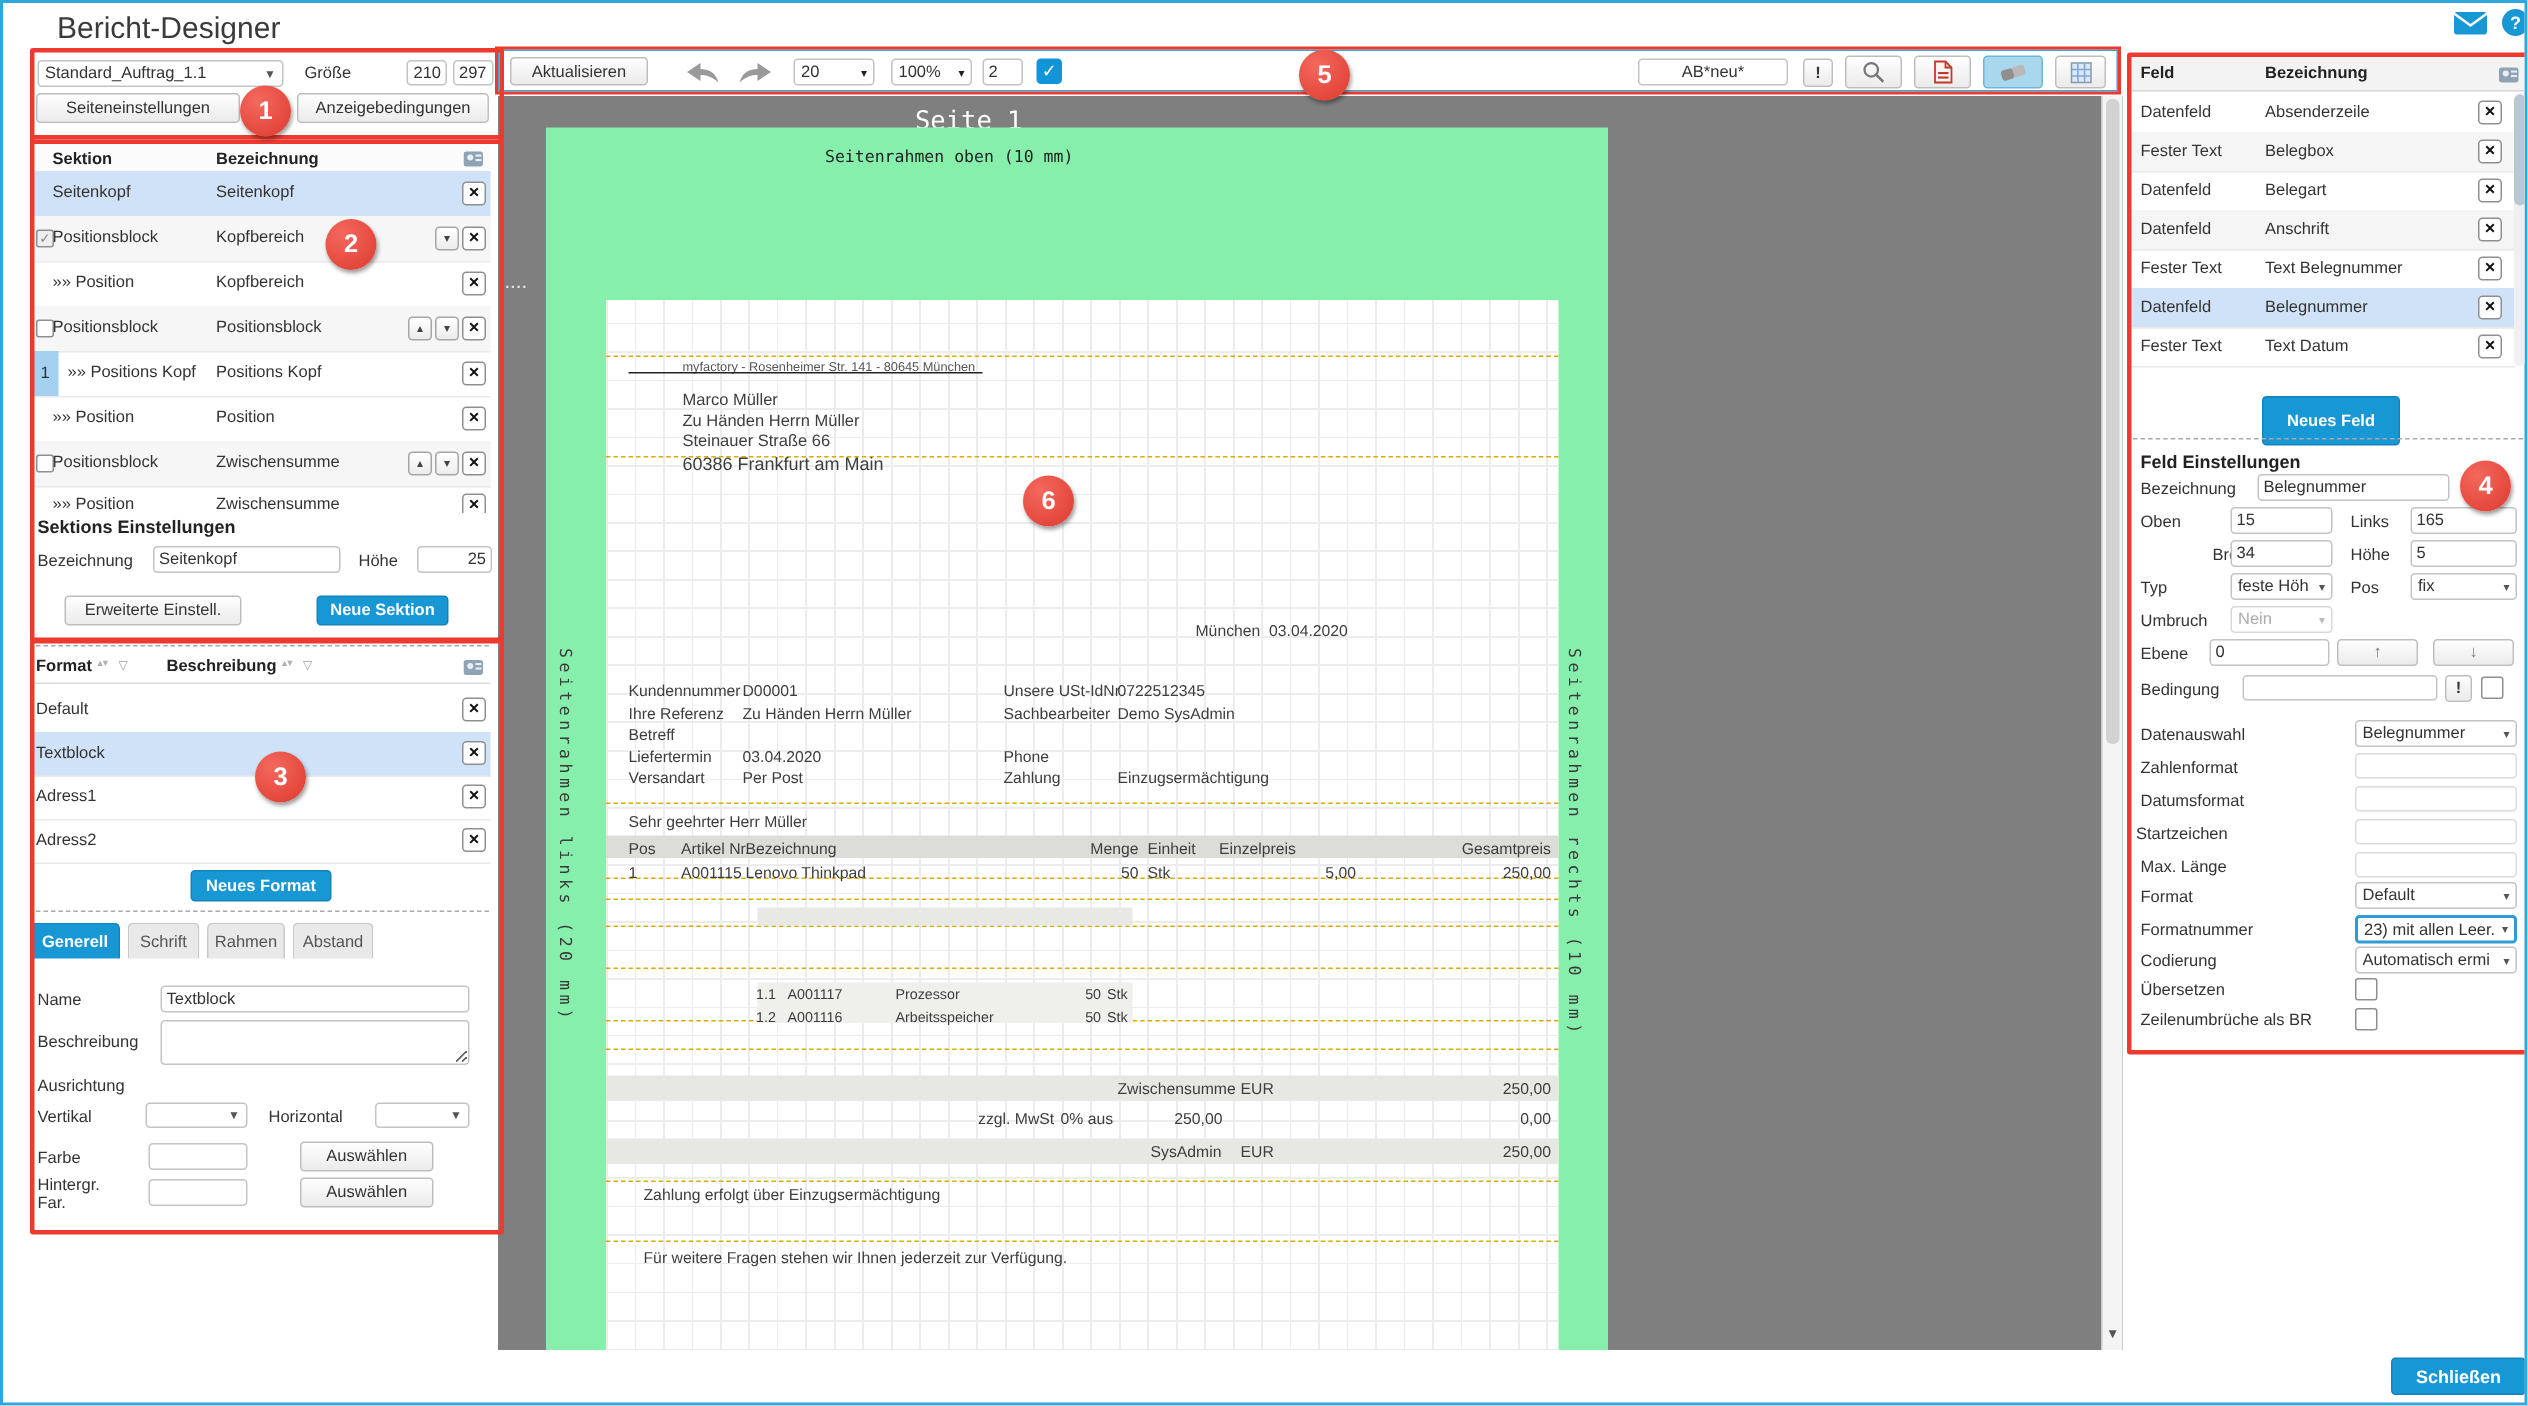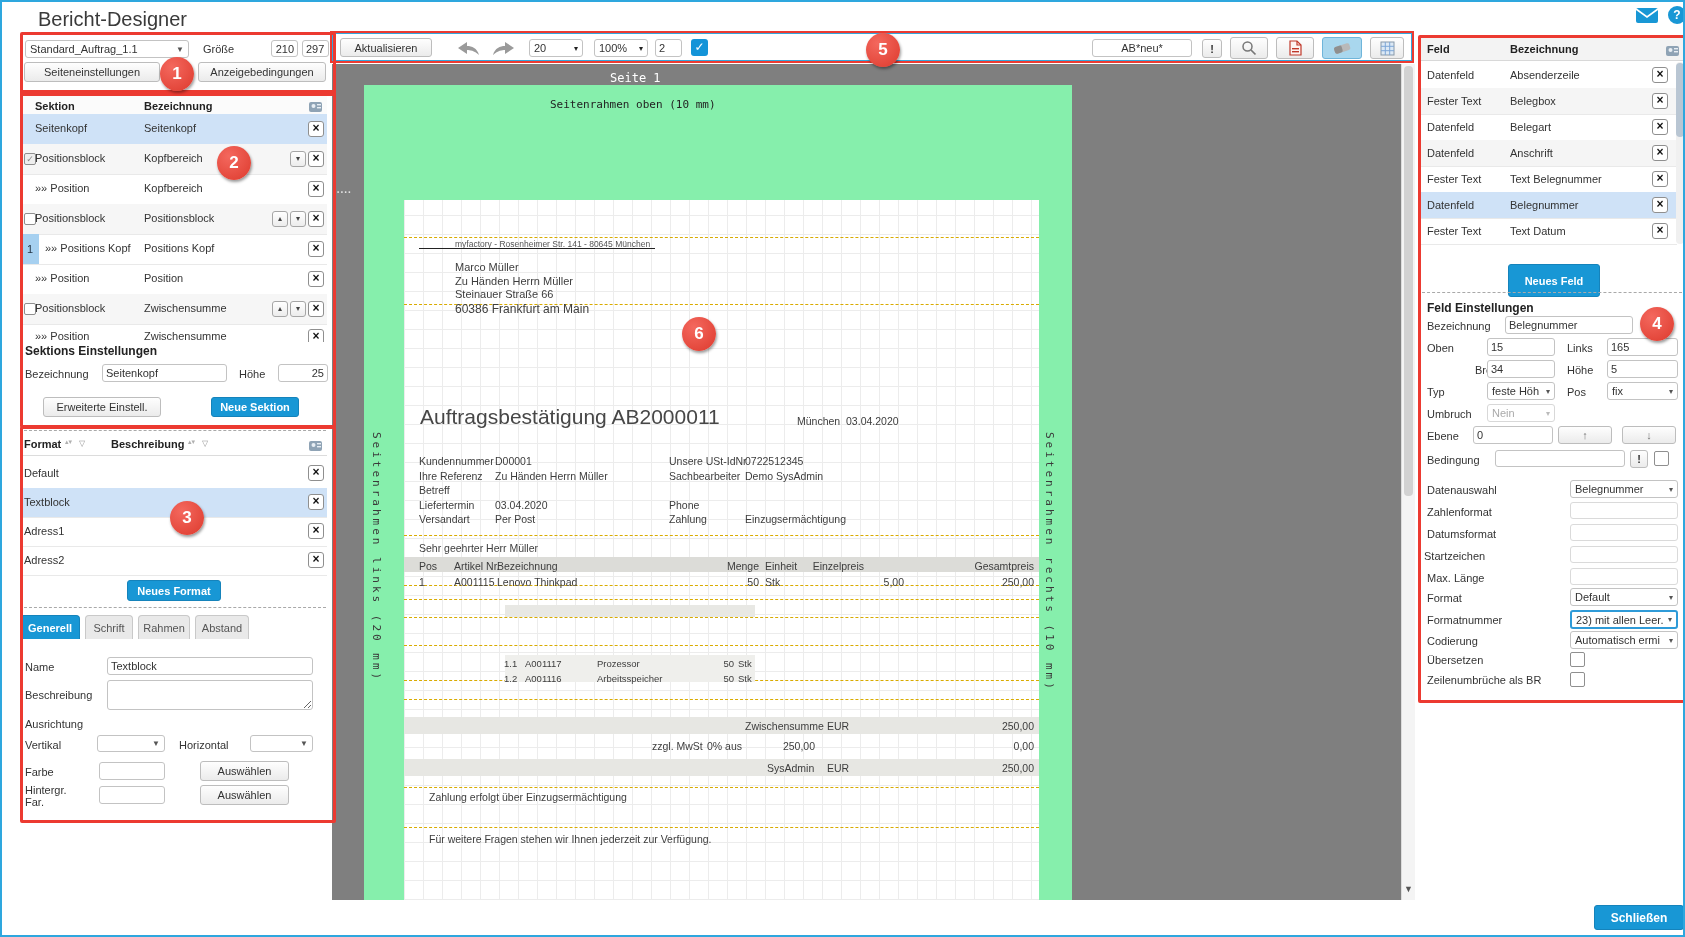--- a/index.html
+++ b/index.html
@@ -254,21 +254,21 @@
     <svg width="15" height="15">
         <rect x="1" y="1" width="13" height="13" fill="#dce9f5" stroke="#8899aa"></rect>
         <line x1="5.3" y1="1" x2="5.3" y2="14" stroke="#7da7d8"></line>
         <line x1="9.7" y1="1" x2="9.7" y2="14" stroke="#7da7d8"></line>
         <line x1="1" y1="5.3" x2="14" y2="5.3" stroke="#7da7d8"></line>
         <line x1="1" y1="9.7" x2="14" y2="9.7" stroke="#7da7d8"></line>
       </svg>
   </div>
 
   <div class="x" style="left:330px;top:62px;width:1083px;height:836px;background:#7f7f7f;overflow:hidden">
-    <div class="x mono" style="left:278px;top:7px;color:#fff;font-size:12px">Seite 1</div>
+    <div class="x mono" style="left:278px;top:7px;color:#fff;font-size:17px">Seite 1</div>
     <div class="x" style="left:1px;top:120px;color:#e3e3e3;font-size:10px;font-weight:bold;letter-spacing:1px">.....</div>
 
     <div class="x" style="left:32px;top:21px;width:708px;height:815px;background:#86efac">
       <div class="x mono" style="left:186px;top:13px;font-size:11px;color:#222">Seitenrahmen oben (10 mm)</div>
       <div class="vt" style="left:6px;top:347px">Seitenrahmen links (20 mm)</div>
       <div class="vt" style="left:679px;top:347px">Seitenrahmen rechts (10 mm)</div>
 
 
       <div class="x grid-white" style="left:40px;top:115px;width:635px;height:700px">
 
@@ -287,21 +287,20 @@
         <div class="gband" style="left:101px;top:405px;width:250px;height:12px"></div>
         <div class="gband" style="left:101px;top:455px;width:250px;height:27px;background:#efefec"></div>
 
         <div class="doc" style="left:51px;top:39px;font-size:8.5px;color:#555">myfactory - Rosenheimer Str. 141 - 80645 München</div>
         <div class="x" style="left:15px;top:48px;width:236px;border-top:1px solid #222"></div>
         <div class="doc" style="left:51px;top:61px;font-size:11px">Marco Müller</div>
         <div class="doc" style="left:51px;top:75px;font-size:11px">Zu Händen Herrn Müller</div>
         <div class="doc" style="left:51px;top:88px;font-size:11px">Steinauer Straße 66</div>
         <div class="doc" style="left:51px;top:102px;font-size:12px">60386 Frankfurt am Main</div>
 
-        <div class="doc" style="left:16px;top:205px;font-size:21px;color:#474747">Auftragsbestätigung AB2000011</div>
         <div class="doc" style="left:393px;top:215px">München  03.04.2020</div>
 
         <div class="doc" style="left:15px;top:255px">Kundennummer</div>
         <div class="doc" style="left:91px;top:255px">D00001</div>
         <div class="doc" style="left:15px;top:270px">Ihre Referenz</div>
         <div class="doc" style="left:91px;top:270px">Zu Händen Herrn Müller</div>
         <div class="doc" style="left:15px;top:284px">Betreff</div>
         <div class="doc" style="left:15px;top:299px">Liefertermin</div>
         <div class="doc" style="left:91px;top:299px">03.04.2020</div>
         <div class="doc" style="left:15px;top:313px">Versandart</div>

